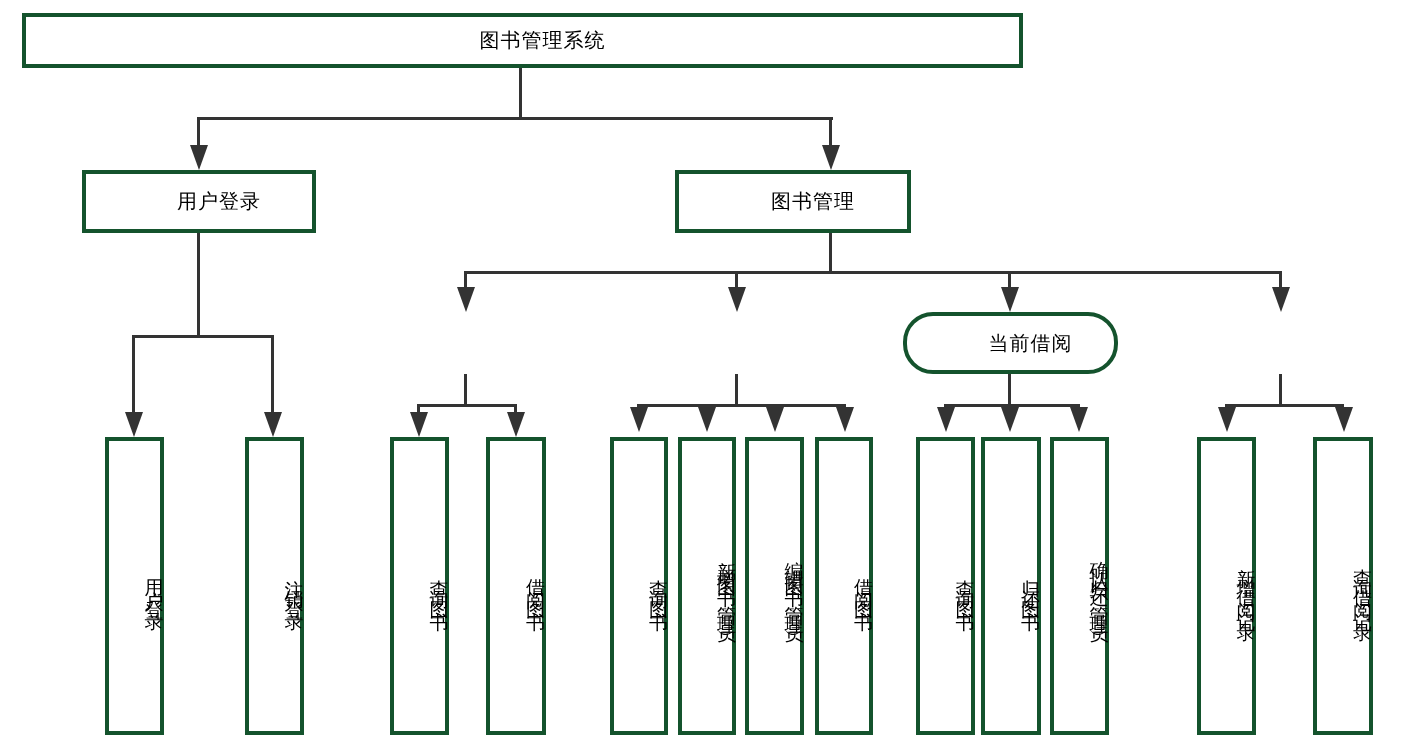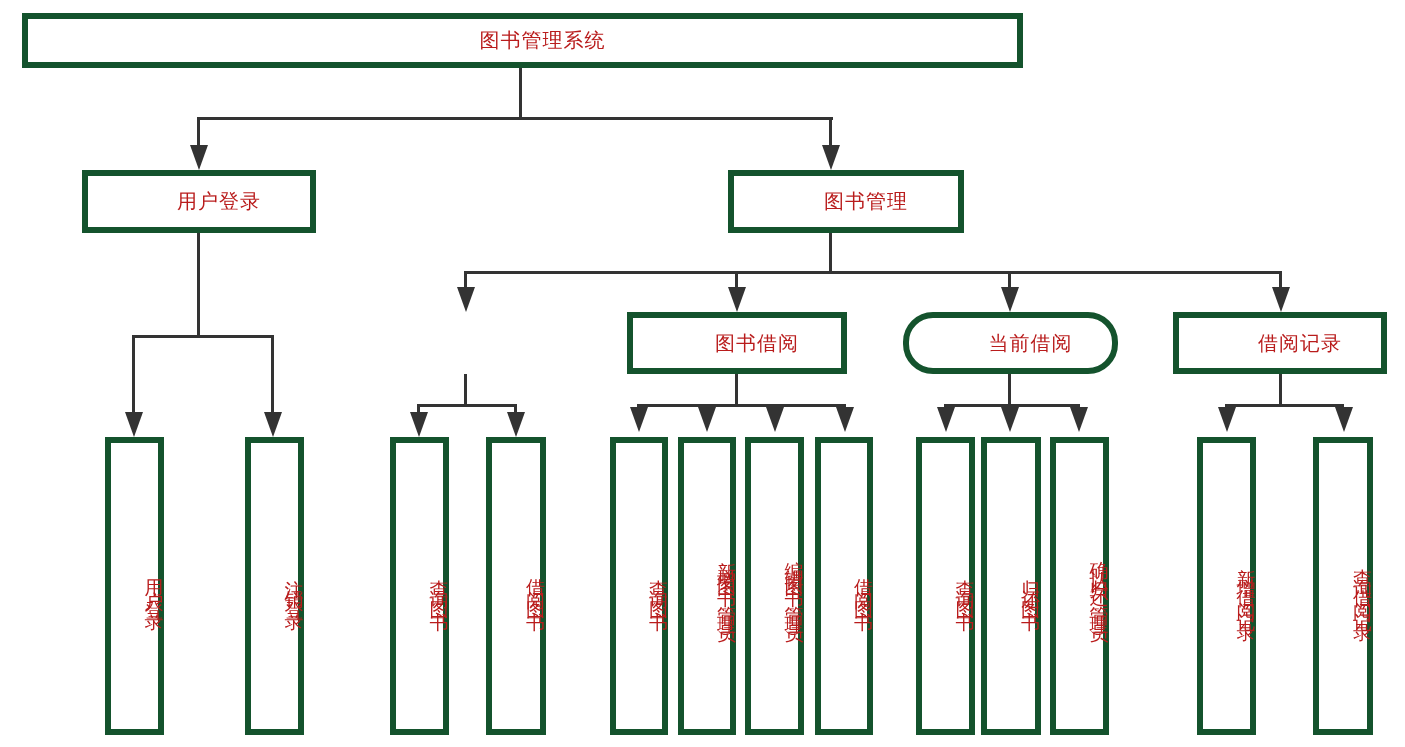--- a/index.html
+++ b/index.html
@@ -3,23 +3,23 @@
 <meta charset="utf-8">
 <style>
   html,body{margin:0;padding:0;background:#ffffff;}
   .canvas{
     position:relative;width:1405px;height:747px;background:#ffffff;overflow:hidden;
     font-family:"DejaVu Sans","Liberation Sans",sans-serif;
     color:#222222;
   }
   .box{
     position:absolute;box-sizing:border-box;background:#ffffff;
-    border:6px solid #14532d;
+    border:4px solid #14532d;
     display:flex;align-items:center;justify-content:center;
-    text-align:center;color:#b91c1c;z-index:2;padding-left:40px;
+    text-align:center;color:#000000;z-index:2;padding-left:40px;
   }
   .hbox{font-size:20px;letter-spacing:1px;}
   .vbox{
     font-size:19px;
     writing-mode:vertical-rl;
     letter-spacing:11px;
     line-height:1;
     display:flex;align-items:center;justify-content:center;
   }
   .hline{position:absolute;height:3px;background:#333333;z-index:1;}
@@ -43,36 +43,30 @@
 <div class="canvas">
 
   <div class="box hbox" style="left:22px;top:13px;width:1001px;height:55px;">
     <span>图书管理系统</span>
   </div>
 
   <div class="box hbox" style="left:82px;top:170px;width:234px;height:63px;">
     <span>用户登录</span>
   </div>
 
-  <div class="box hbox" style="left:728px;top:170px;width:236px;height:63px;">
+  <div class="box hbox" style="left:675px;top:170px;width:236px;height:63px;">
     <span>图书管理</span>
   </div>
 
 
-  <div class="box hbox" style="left:627px;top:312px;width:220px;height:62px;">
-    <span>图书借阅</span>
-  </div>
 
   <div class="box hbox" style="left:903px;top:312px;width:215px;height:62px;border-radius:30px;">
     <span>当前借阅</span>
   </div>
 
-  <div class="box hbox" style="left:1173px;top:312px;width:214px;height:62px;">
-    <span>借阅记录</span>
-  </div>
 
   <div class="box vbox" style="left:105px;top:437px;width:59px;height:298px;">
     <span>用户登录</span>
   </div>
   <div class="box vbox" style="left:245px;top:437px;width:59px;height:298px;">
     <span>注销登录</span>
   </div>
 
   <div class="box vbox" style="left:390px;top:437px;width:59px;height:298px;">
     <span>查询图书</span>

